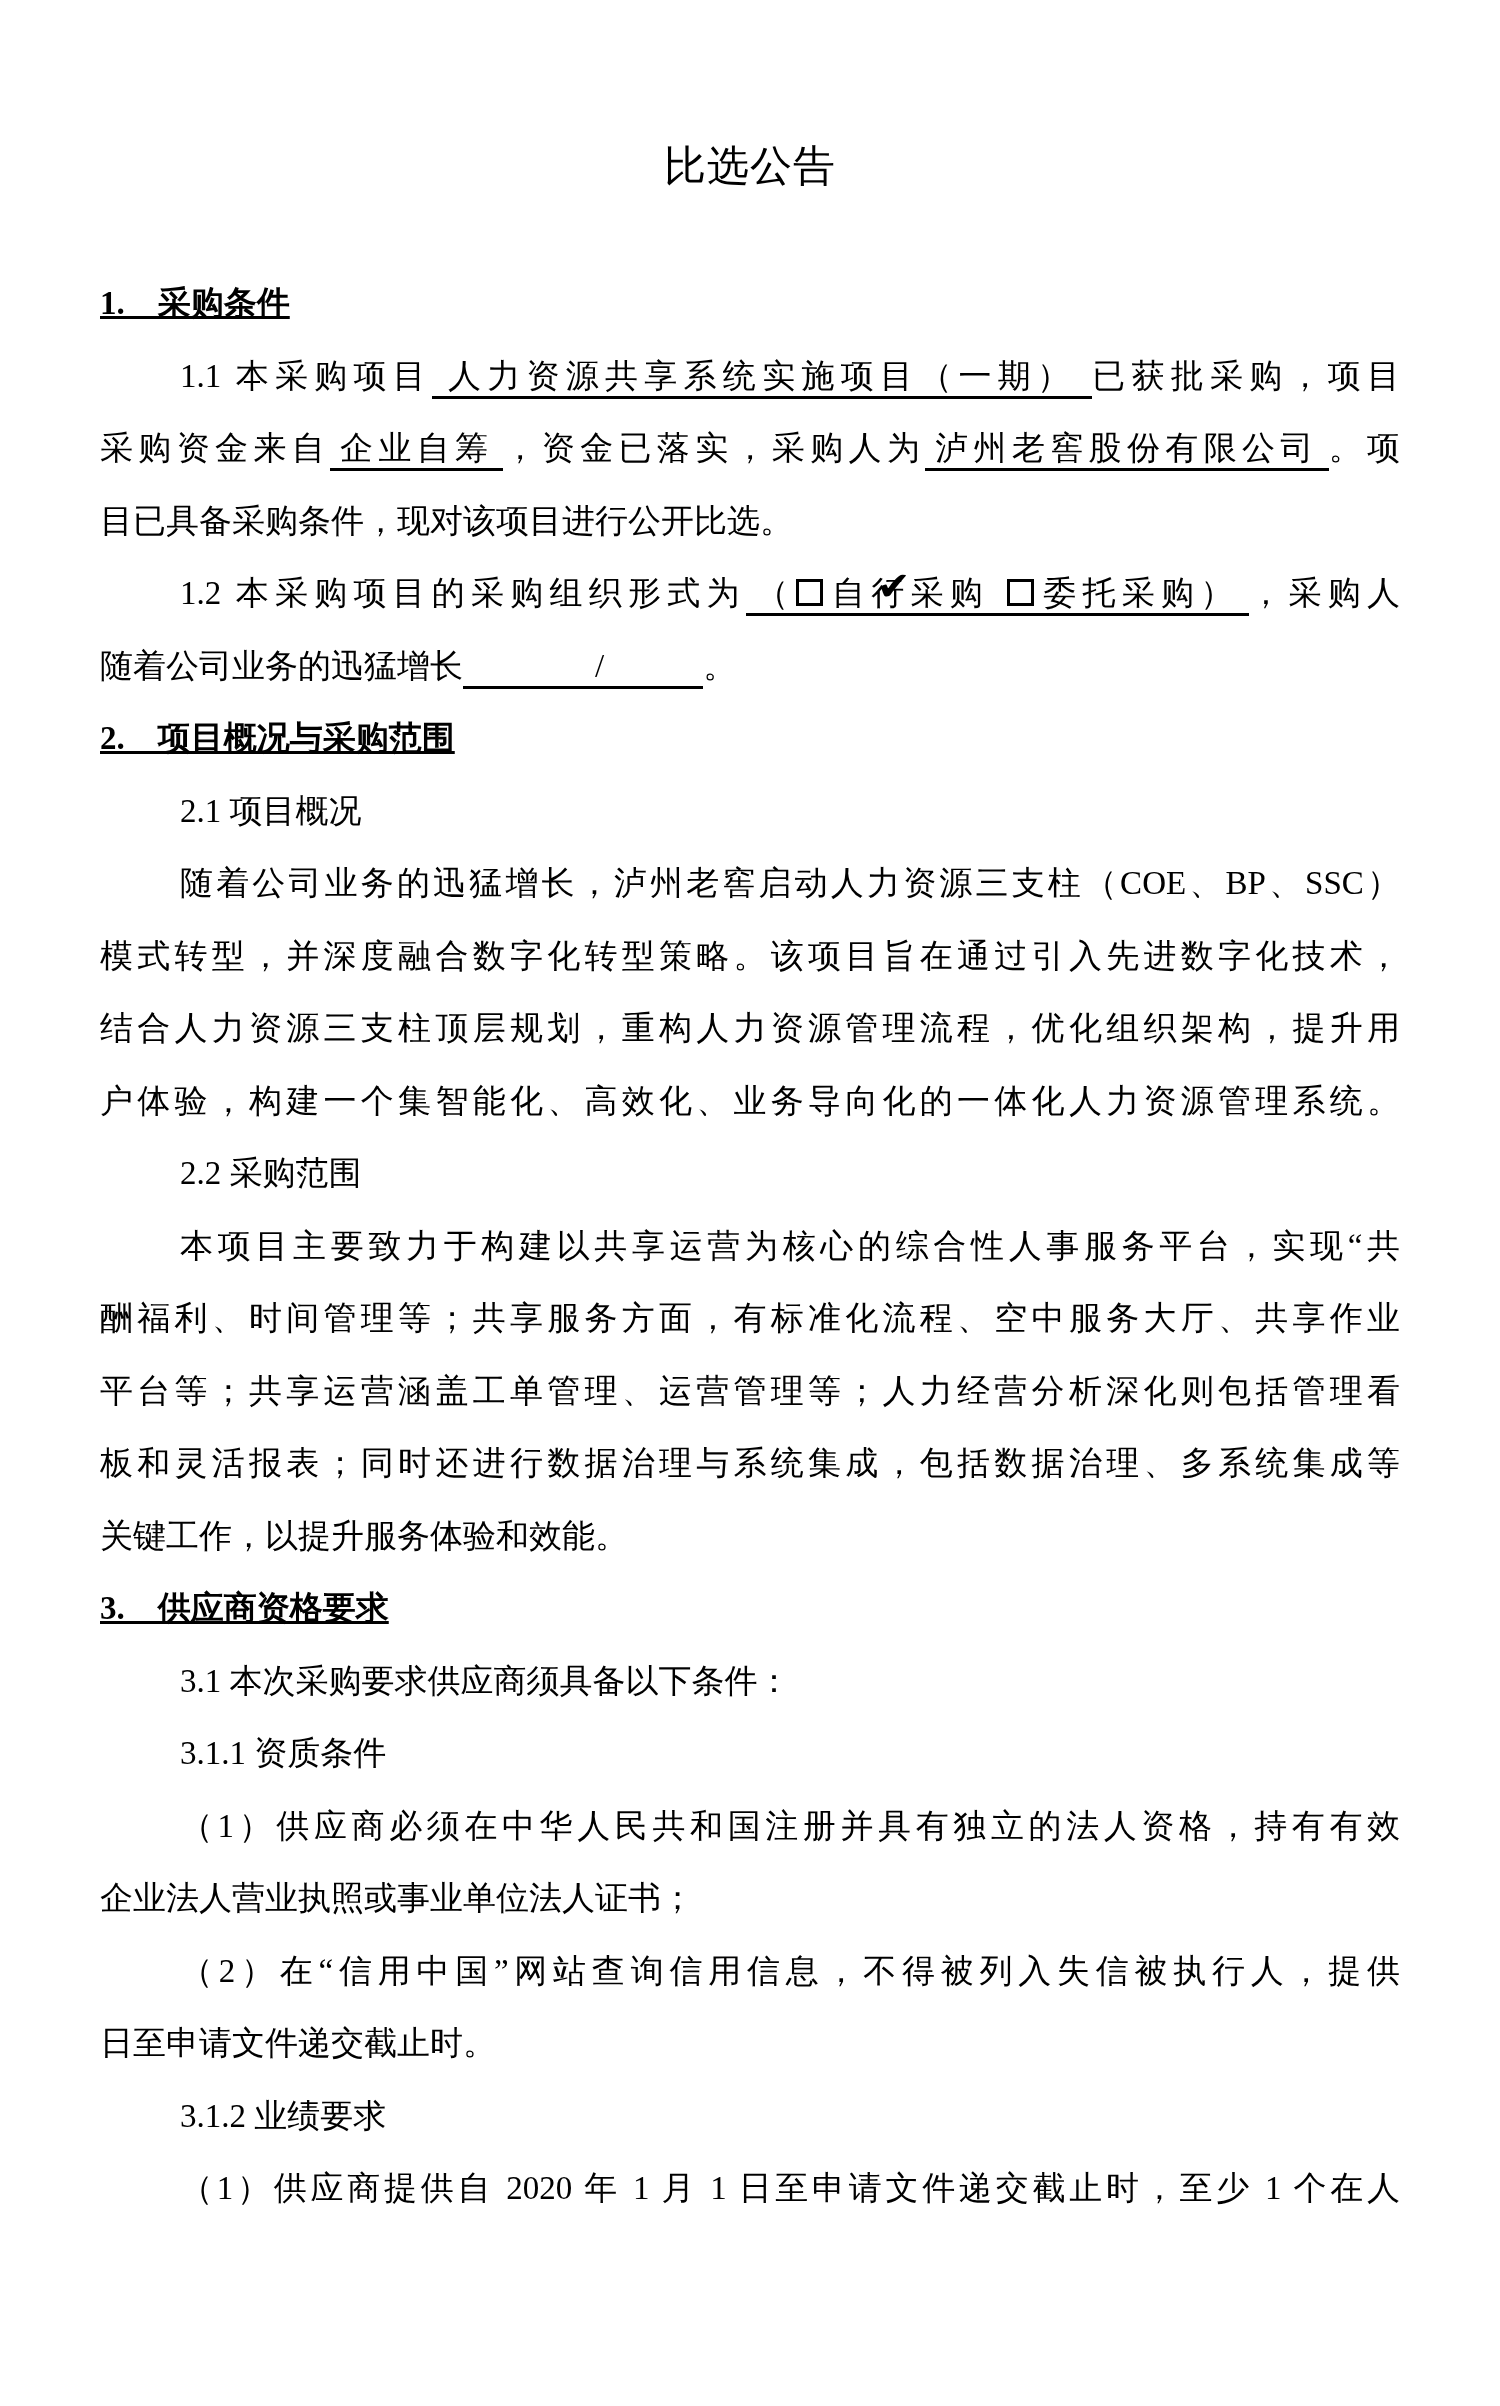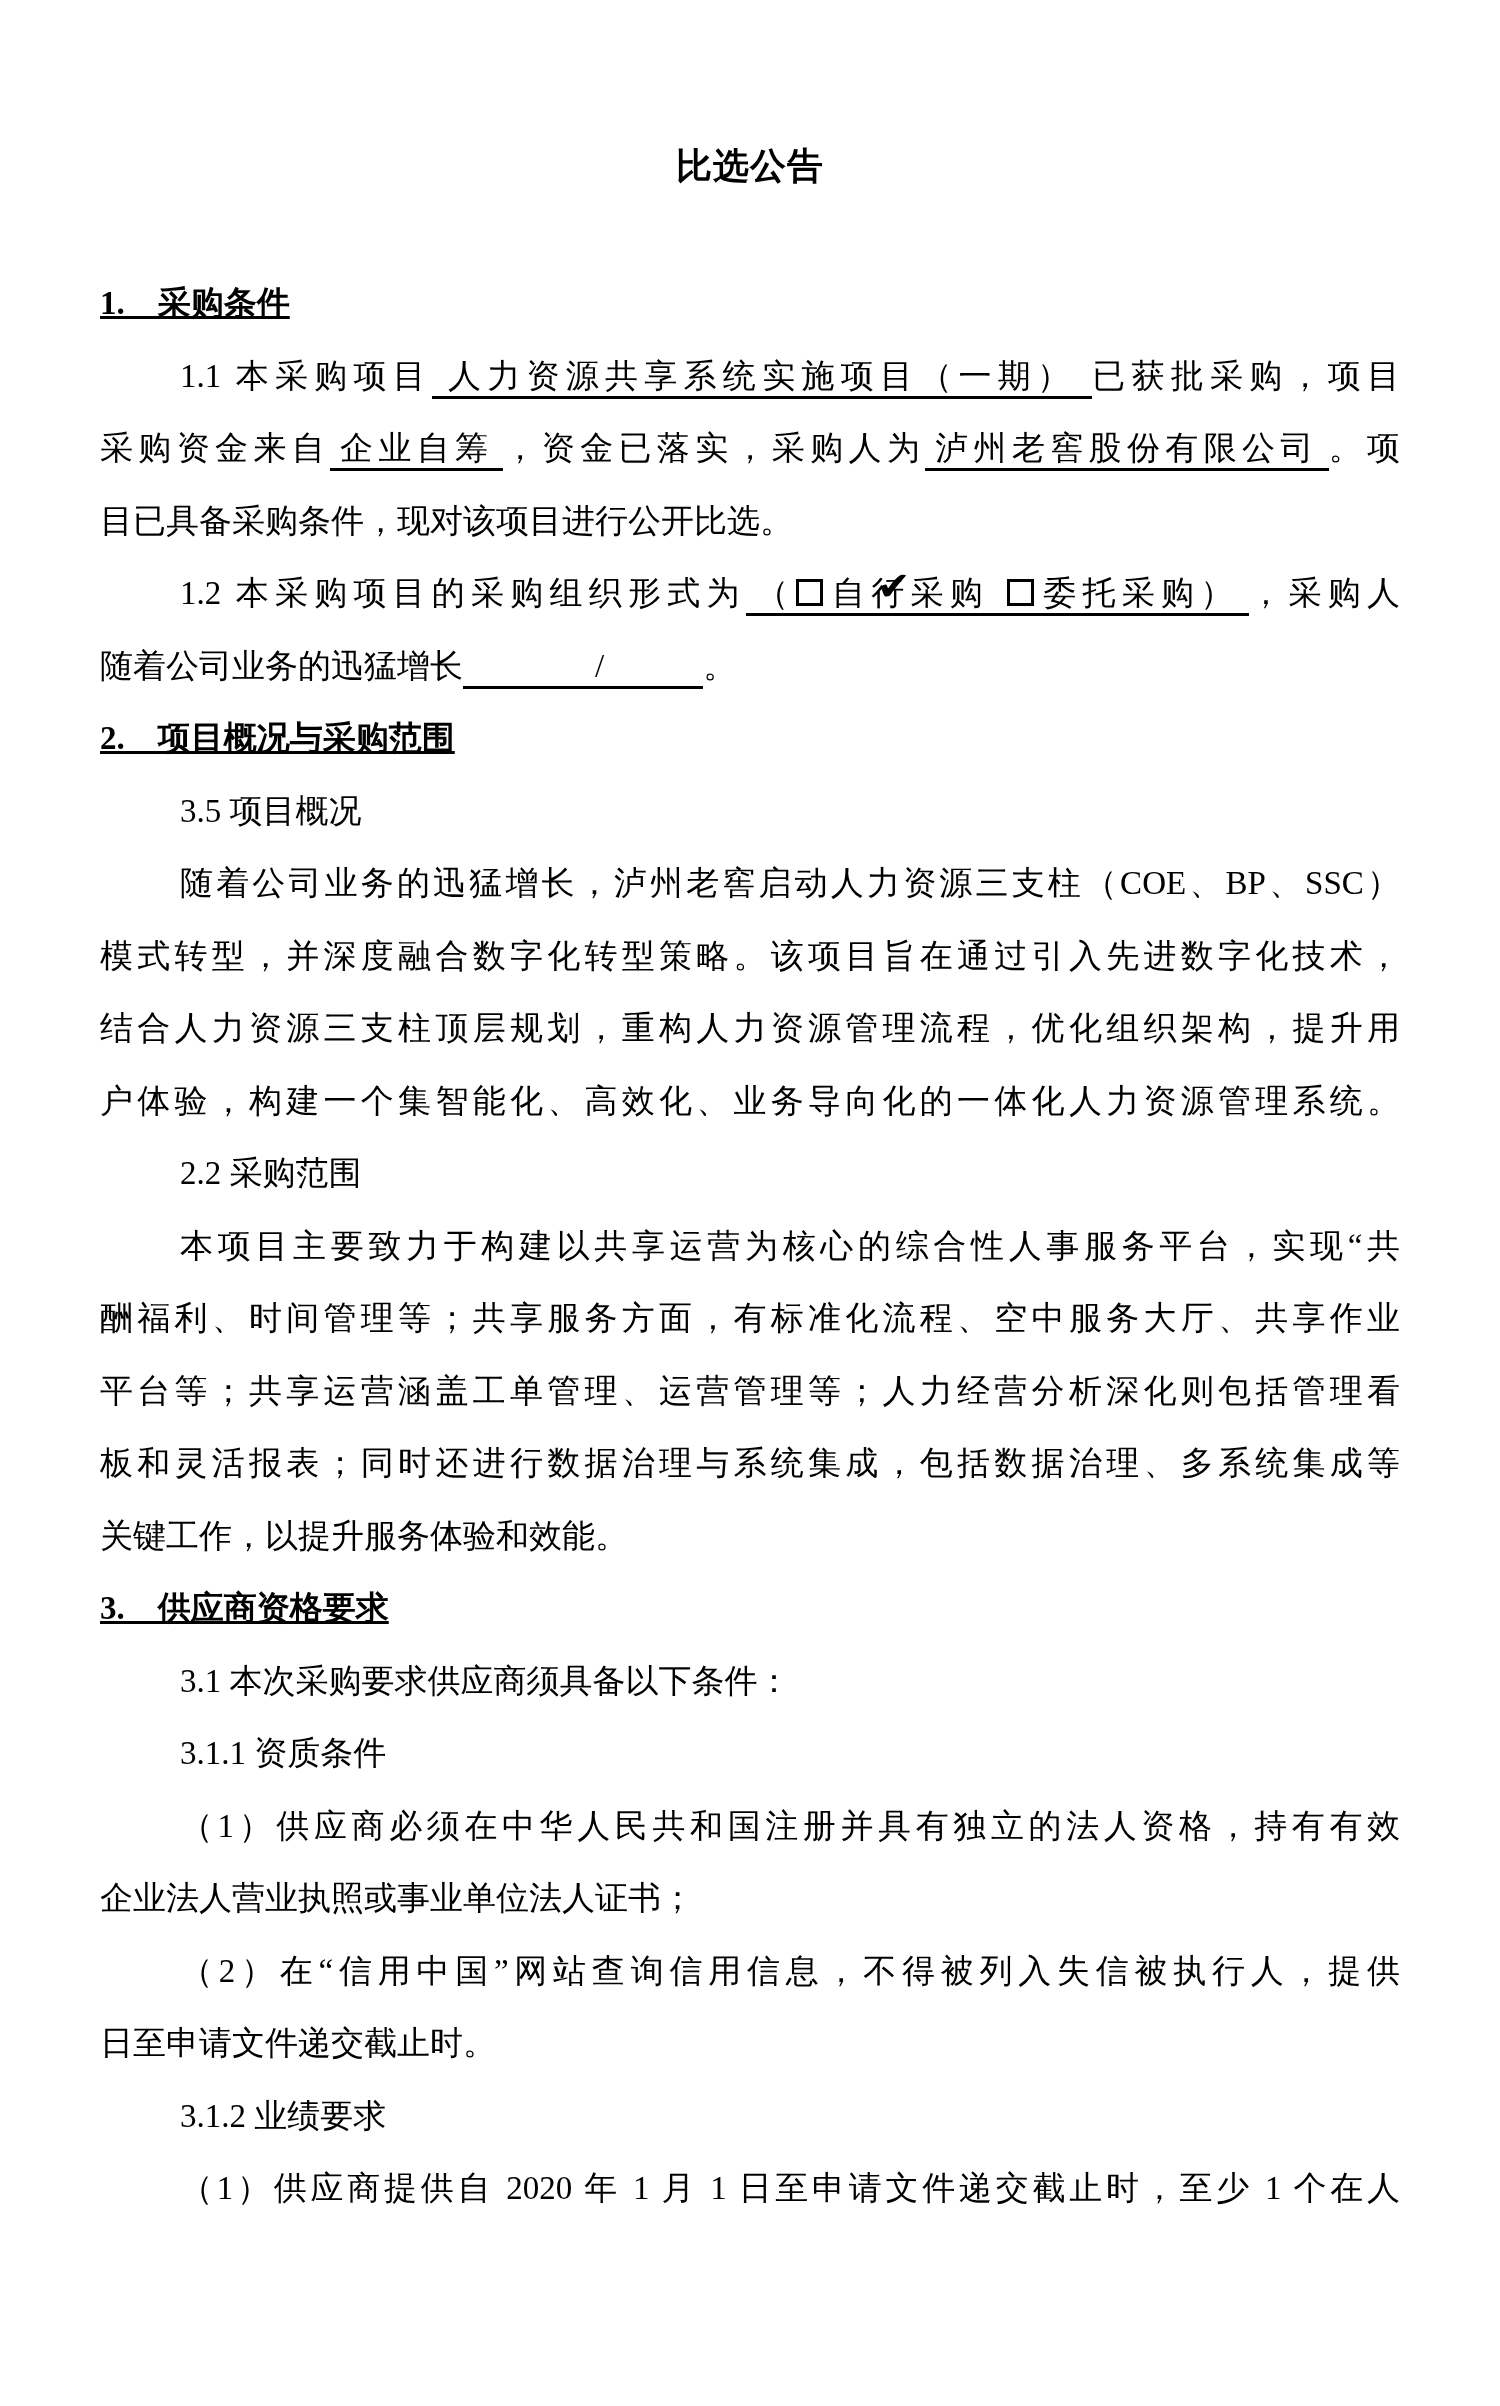--- a/index.html
+++ b/index.html
@@ -10,23 +10,23 @@
     margin: 0 auto;
     background: #ffffff;
     box-sizing: border-box;
     padding: 140px 100px 0 100px;
     overflow: hidden;
     font-family: "Liberation Serif", "DejaVu Serif", serif;
     color: #000000;
   }
   .doc-title {
     margin: 0;
-    font-size: 36px;
+    font-size: 42px;
     line-height: 52px;
-    font-weight: 700;
+    font-weight: 400;
     text-align: center;
     letter-spacing: 1px;
   }
   .body-text { margin-top: 75px; }
   .line {
     font-size: 33px;
     line-height: 72.5px;
     height: 72.5px;
     text-align: left;
   }
@@ -81,21 +81,21 @@
     <div class="line j"><span>采购资金来自</span><span class="u pad-md"><span>企业自筹</span></span><span>，资金已落实，采购人为</span><span class="u pad-md"><span>泸州老窖股份有限公司</span></span><span>。项</span></div>
 
     <div class="line"><span>目已具备采购条件，现对该项目进行公开比选。</span></div>
 
     <div class="line j ind"><span>1.2 本采购项目的采购组织形式为</span><span class="u pad-md"><span>（</span><span class="cb"><span class="tick">✔</span></span><span>自行采购</span><span class="cb second"></span><span>委托采购</span><span>）</span></span><span>，采购人</span></div>
 
     <div class="line"><span>随着公司业务的迅猛增长</span><span class="u"><span>　　　　/　　　</span></span><span>。</span></div>
 
     <div class="line h"><span>2.　项目概况与采购范围</span></div>
 
-    <div class="line ind"><span>3.5 项目概况</span></div>
+    <div class="line ind"><span>2.1 项目概况</span></div>
 
     <div class="line j ind"><span>随着公司业务的迅猛增长，泸州老窖启动人力资源三支柱（COE、BP、SSC）</span></div>
     <div class="line j"><span>模式转型，并深度融合数字化转型策略。该项目旨在通过引入先进数字化技术，</span></div>
     <div class="line j"><span>结合人力资源三支柱顶层规划，重构人力资源管理流程，优化组织架构，提升用</span></div>
     <div class="line j"><span>户体验，构建一个集智能化、高效化、业务导向化的一体化人力资源管理系统。</span></div>
 
     <div class="line ind"><span>2.2 采购范围</span></div>
 
     <div class="line j ind"><span>本项目主要致力于构建以共享运营为核心的综合性人事服务平台，实现“共</span></div>
     <div class="line j"><span>酬福利、时间管理等；共享服务方面，有标准化流程、空中服务大厅、共享作业</span></div>

